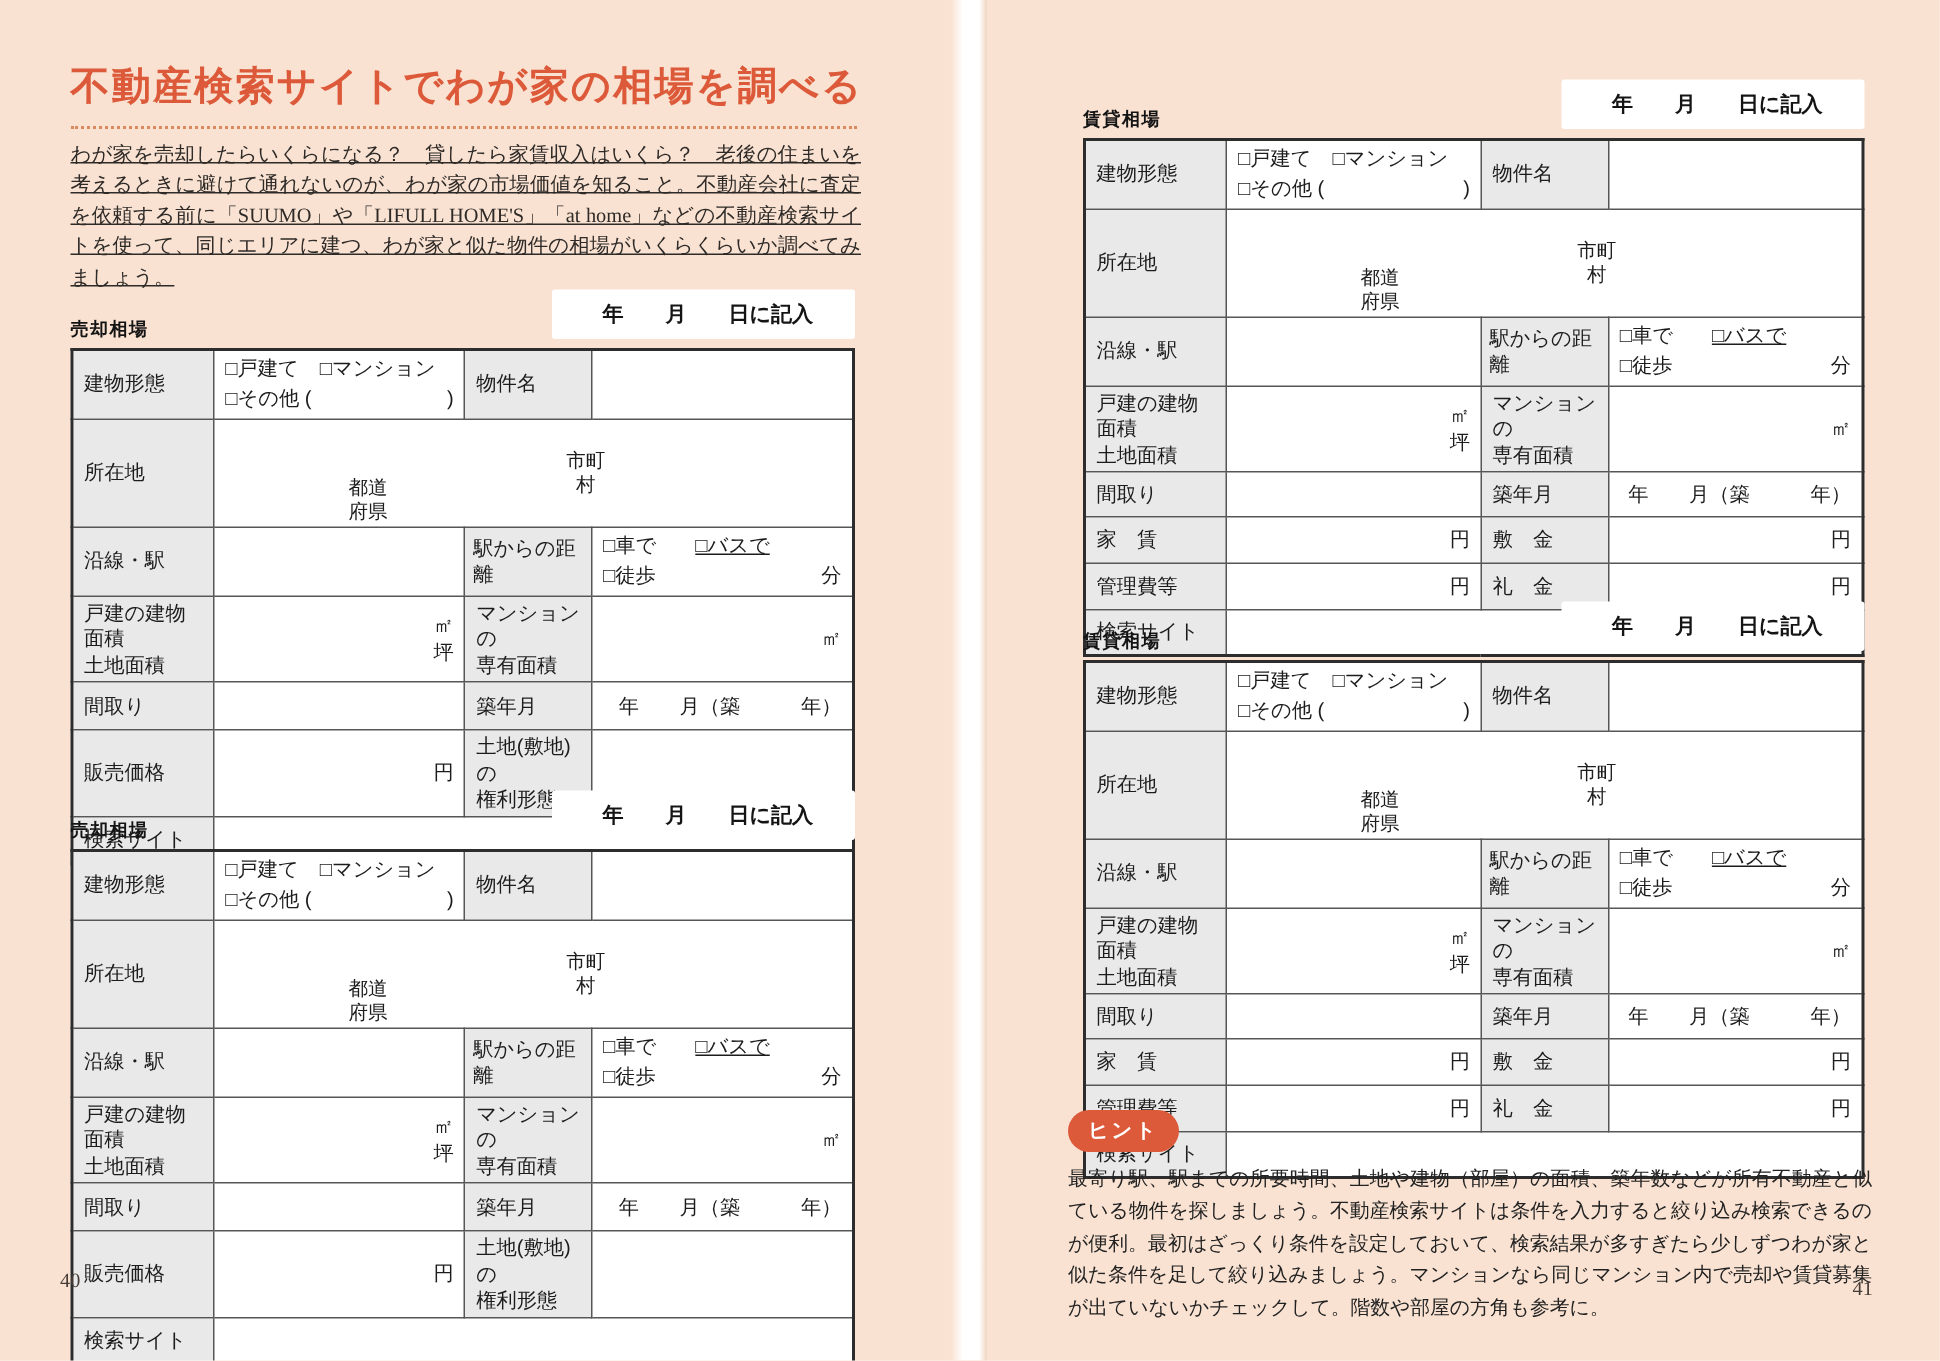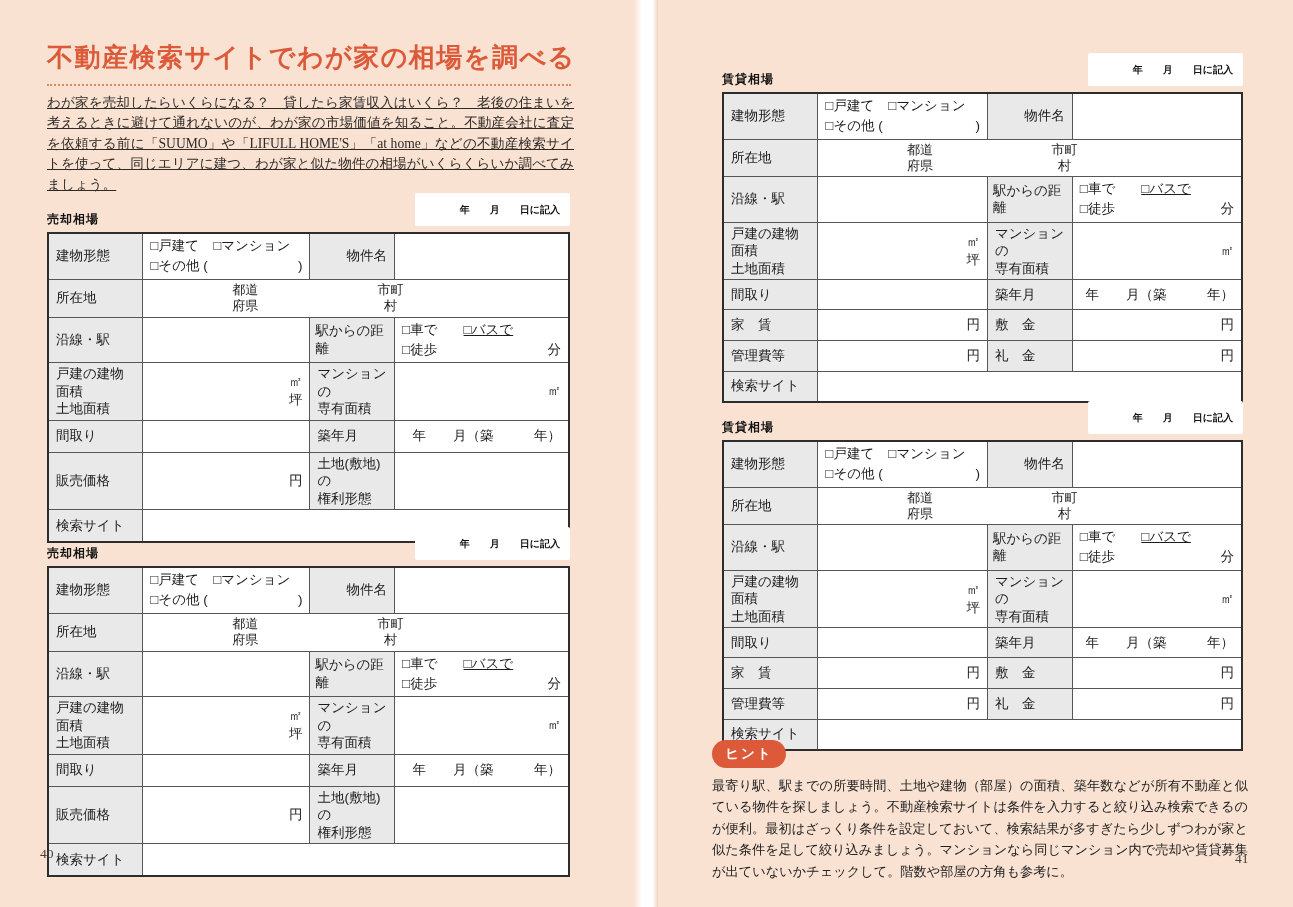--- a/index.html
+++ b/index.html
@@ -28,46 +28,46 @@
     font-size:13.6px; line-height:1.5; text-align:justify; color:#2e2a27;text-decoration:underline;
   }
   
   .sec { position:absolute; }
   .sec-head { position:relative; height:36px; margin-bottom:3px; }
   .sec-title {
     position:absolute; left:0; bottom:1px; margin:0;
     font-size:12px; font-weight:bold; letter-spacing:1px; color:#141414;
   }
   .datebox {
-    position:absolute; right:0; top:0; width:155px; height:33px;
+    position:absolute; right:0; top:0; width:202px; height:33px;
     background:#ffffff; border-radius:2px; box-sizing:border-box;
-    display:flex; align-items:center; justify-content:flex-end; padding-right:10px;
-    font-size:10px; font-weight:bold; color:#141414;
+    display:flex; align-items:center; justify-content:flex-end; padding-right:28px;
+    font-size:14px; font-weight:bold; color:#141414;
   }
   
   table.form {
     border-collapse:collapse; table-layout:fixed; background:#ffffff;
     border:2px solid #2d2d2d;
   }
   table.form td {
     border:1px solid #565656; padding:2px 7px; box-sizing:border-box;
     font-size:13.5px; vertical-align:middle; color:#1c1c1c; overflow:hidden;
   }
   td.lbl { background:#e9e9e9; }
   td.sm  { font-size:12.5px; line-height:1.3; }
-  td.center { text-align:right; }
+  td.center { text-align:left; }
   td.right  { text-align:right; }
   .cbrow { display:flex; line-height:1.5; }
   .cbrow.between { justify-content:space-between; }
   .gap  { margin-left:14px; }
   .gap2 { margin-left:26px;text-decoration:underline; }
   .vstack { display:inline-block; text-align:center; line-height:1.25; font-size:13px; }
   .vstack span { display:block; }
   .locwrap { display:flex; align-items:center; }
-  .loc-pref { margin-left:20%; }
+  .loc-pref { margin-left:20%;margin-top:35px; }
   .loc-city { margin-left:29%; }
   .unitstack { display:inline-block; text-align:center; line-height:1.35; }
   .unitstack span { display:block; }
   
   .hint { position:absolute; left:712px; top:731px; width:536px; }
   .hint-top { display:flex; align-items:flex-start; }
   .pill {
     flex:0 0 auto; margin-top:9px; width:74px; height:28px; border-radius:14px;
     background:#dc5a3a; color:#ffffff; font-size:13.5px; font-weight:bold;
     display:flex; align-items:center; justify-content:center; letter-spacing:2px;

